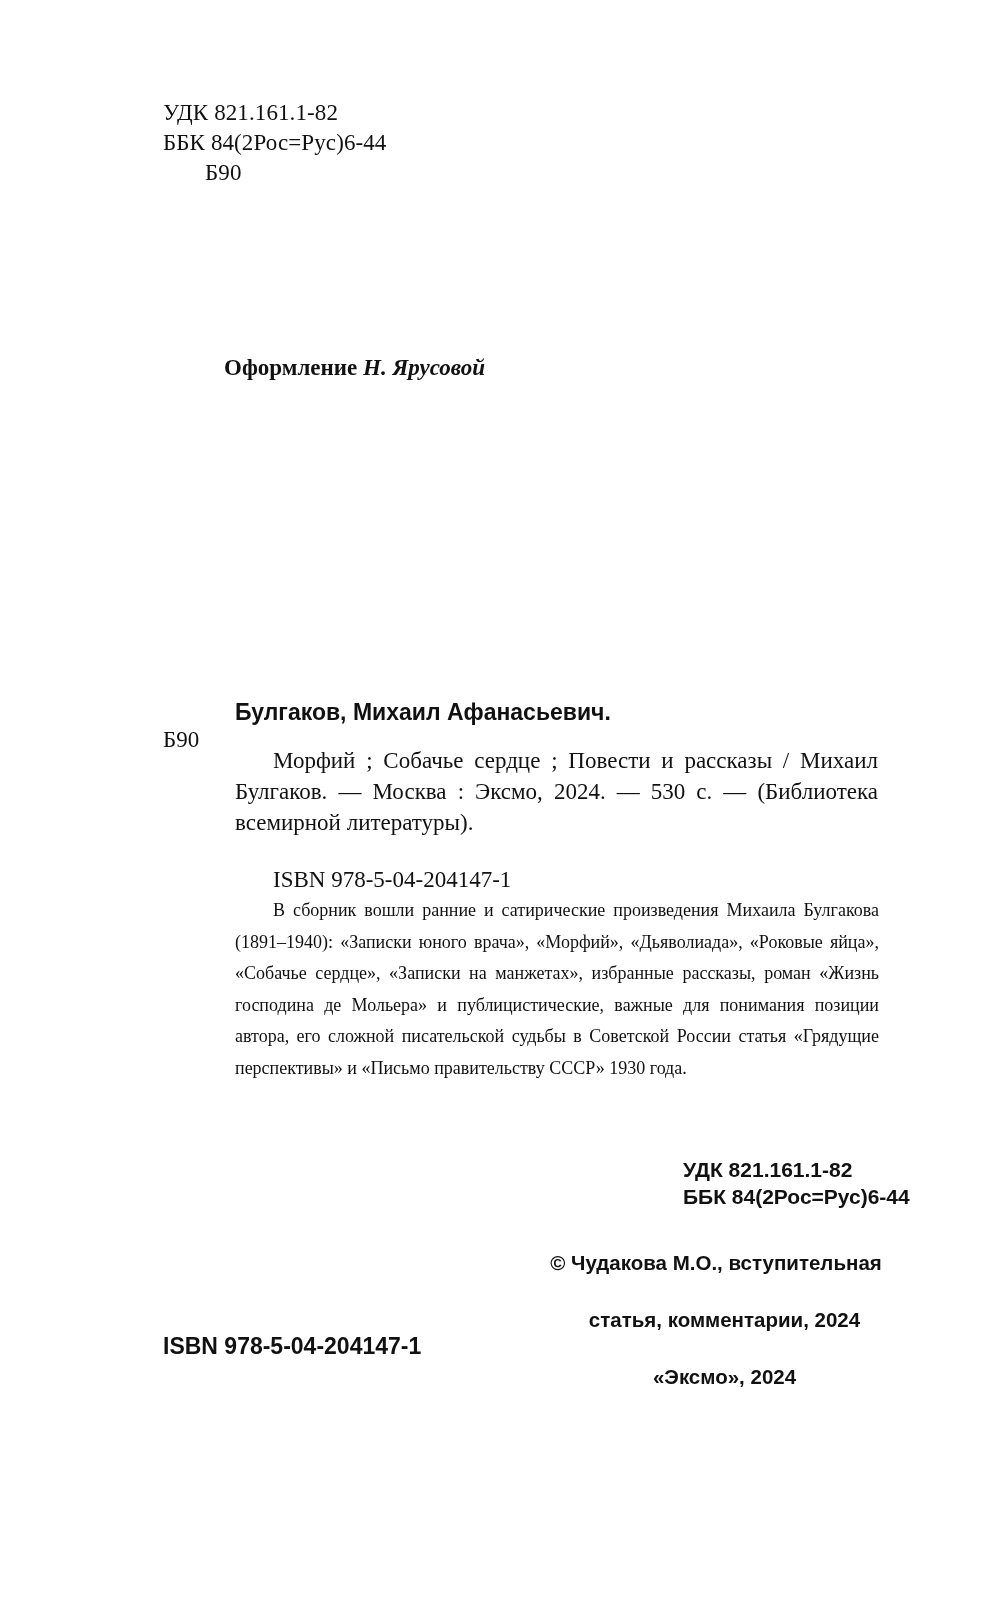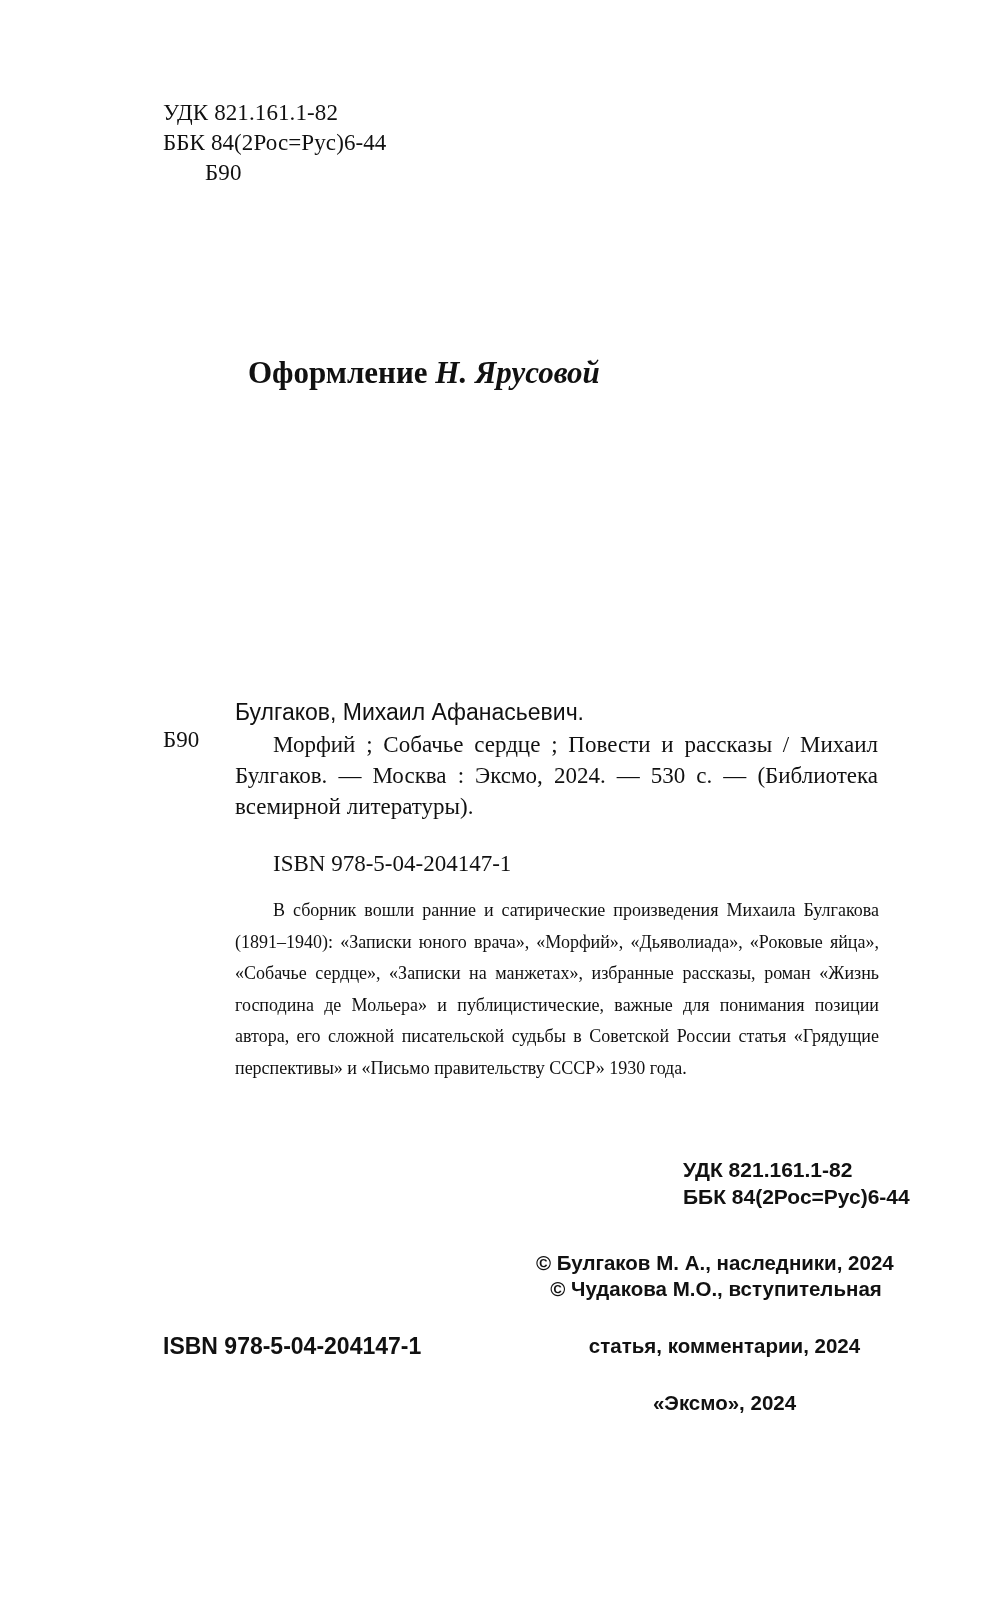--- a/index.html
+++ b/index.html
@@ -31,23 +31,23 @@
     line-height: 30px;
     letter-spacing: 0.1px;
   }
   .udk-block .line3 {
     padding-left: 42px;
   }
 
   
   .design-credit {
     position: absolute;
-    left: 248px;
+    left: 224px;
     top: 355px;
-    font-size: 31px;
+    font-size: 23px;
     font-weight: bold;
   }
   .design-credit .name {
     font-weight: bold;
     font-style: italic;
   }
 
   
   .cip {
     position: absolute;
@@ -61,24 +61,24 @@
     top: 30px;
     font-size: 23px;
     font-weight: normal;
   }
   .cip-body {
     margin-left: 72px;
     width: 643px;
   }
   .cip-author {
     font-size: 23px;
-    font-weight: normal;
+    font-weight: bold;
     font-family: "Liberation Sans", sans-serif;
     line-height: 30px;
-    margin-bottom: 2px;
+    margin-bottom: 18px;
   }
   .cip-desc {
     font-size: 23px;
     line-height: 31px;
     text-align: justify;
     text-indent: 38px;
   }
   .cip-isbn {
     font-size: 23px;
     line-height: 31px;
@@ -173,21 +173,20 @@
   <div class="annotation">
     <p>В сборник вошли ранние и сатирические произведения Михаила Булгакова (1891–1940): «Записки юного врача», «Морфий», «Дьяволиада», «Роковые яйца», «Собачье сердце», «Записки на манжетах», избранные рассказы, роман «Жизнь господина де Мольера» и публицистические, важные для понимания позиции автора, его сложной писательской судьбы в Советской России статья «Грядущие перспективы» и «Письмо правительству СССР» 1930 года.</p>
   </div>
 
   <div class="udk-repeat">
     <div>УДК 821.161.1-82</div>
     <div>ББК 84(2Рос=Рус)6-44</div>
   </div>
 
   <div class="copyright">
-    <div class="cline just">© Булгаков М. А., наследники, 2024</div>
     <div class="cline">© Чудакова М.О., вступительная</div>
     <div class="cline hang">статья, комментарии, 2024</div>
     <div class="cline hang">«Эксмо», 2024</div>
   </div>
 
   <div class="isbn-bottom">ISBN 978-5-04-204147-1</div>
 
 </div>
 
 </body></html>

